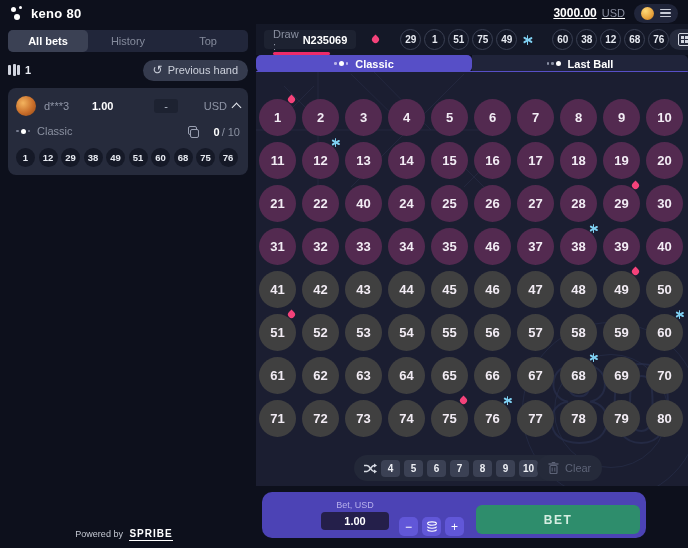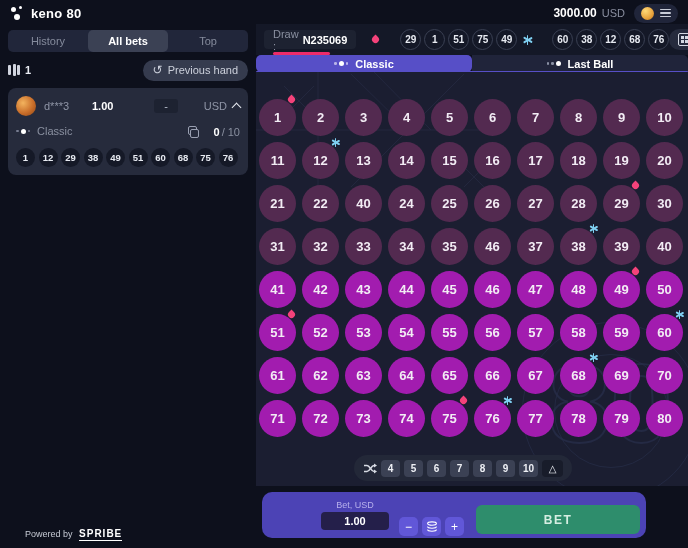--- a/index.html
+++ b/index.html
@@ -7,21 +7,21 @@
        font-family:"Liberation Sans",sans-serif;overflow:hidden;color:#fff;}
   
   .header{position:absolute;top:0;left:0;width:688px;height:26px;display:flex;align-items:center;padding:0 10px;box-sizing:border-box;}
   .logo{display:flex;align-items:flex-start;gap:6px;}
   .logo-dots{position:relative;width:15px;height:15px;}
   .logo-dots b{position:absolute;background:#fff;border-radius:50%;}
   .logo-dots b:nth-child(1){width:5px;height:5px;left:1px;top:1px;}
   .logo-dots b:nth-child(2){width:3px;height:3px;left:9px;top:0;}
   .logo-dots b:nth-child(3){width:6px;height:6px;left:4px;top:8px;}
   .logo-text{font-size:13px;font-weight:800;letter-spacing:.3px;}
-  .hdr-right{margin-left:auto;display:flex;align-items:center;gap:5px;}
+  .hdr-right{margin-left:auto;display:flex;align-items:center;gap:5px;text-decoration:underline;}
   .balance-amt{font-size:12px;font-weight:700;}
   .balance-cur{font-size:11px;color:#8a8fa0;}
   .hdr-pill{display:flex;align-items:center;gap:6px;background:#20253a;border-radius:10px;height:19px;padding:0 7px;margin-left:4px;}
   .coin{width:13px;height:13px;border-radius:50%;background:radial-gradient(circle at 35% 30%,#ffd977,#e8a33d 60%,#b87218);}
   .burger{display:flex;flex-direction:column;gap:2px;}
   .burger i{display:block;width:11px;height:1.6px;background:#c8ccd8;border-radius:1px;}
   
   .sidebar{position:absolute;left:8px;top:30px;width:240px;}
   .side-tabs{display:flex;background:#21263a;border-radius:5px;height:22px;align-items:center;}
   .side-tab{flex:1;text-align:center;font-size:11px;color:#858b9c;height:22px;line-height:22px;border-radius:5px;cursor:pointer;}
@@ -49,21 +49,21 @@
   .mode-label{font-size:11px;color:#8a90a0;}
   .hits-group{margin-left:auto;display:flex;align-items:center;gap:17px;}
   .copy-ic{position:relative;width:9px;height:10px;}
   .copy-ic i{position:absolute;width:7px;height:7px;border:1.2px solid #9aa0b2;border-radius:2px;background:#262b3c;}
   .copy-ic i:nth-child(1){left:0;top:0;}
   .copy-ic i:nth-child(2){left:2.5px;top:2.5px;}
   .hits{font-size:11px;font-weight:700;color:#fff;}
   .hits-total{font-size:11px;color:#8a90a0;margin-left:2px;}
   .chips-row{display:flex;gap:3.5px;margin-top:7px;}
   .chip{width:19px;height:19px;border-radius:50%;background:#151927;color:#e8ebf2;font-size:9.5px;font-weight:700;display:flex;align-items:center;justify-content:center;}
-  .powered{position:absolute;left:25px;top:528px;width:240px;text-align:left;font-size:9px;color:#c6cad4;}
+  .powered{position:absolute;left:4px;top:528px;width:240px;text-align:center;font-size:9px;color:#c6cad4;}
   .brand{font-weight:800;font-size:10px;color:#fff;letter-spacing:1px;border-bottom:1.5px solid #fff;padding-bottom:1px;margin-left:4px;}
   
   .rpanel{position:absolute;left:256px;top:24px;width:432px;height:524px;}
   .drawbar{position:absolute;top:0;left:0;width:432px;height:31px;background:#141827;display:flex;align-items:center;padding:0 8px;box-sizing:border-box;}
   .draw-pill{position:relative;background:#1d2231;border-radius:4px;height:19px;display:flex;align-items:center;padding:0 9px;gap:4px;}
   .draw-label{font-size:11px;color:#8a90a0;}
   .draw-num{font-size:11px;font-weight:800;color:#fff;}
   .draw-underline{position:absolute;left:9px;bottom:-6px;width:57px;height:3px;background:#ee2b6a;border-radius:2px;}
   .draw-seq{display:flex;align-items:center;gap:3px;margin-left:14px;}
   .drawball{width:21px;height:21px;border-radius:50%;border:1px solid #3a4053;box-sizing:border-box;color:#e8ebf2;font-size:10px;font-weight:700;display:flex;align-items:center;justify-content:center;}
@@ -87,21 +87,21 @@
   .board{position:absolute;top:48px;left:0;width:432px;height:414px;background:#1b1e31;overflow:hidden;}
   .deco{position:absolute;left:0;top:0;}
   .watermark{position:absolute;left:354px;top:338px;width:0;height:0;}
   .wm-circle{position:absolute;border:1.5px solid #272d49;border-radius:50%;opacity:.7;}
   .wm-c1{width:176px;height:176px;left:-88px;top:-88px;}
   .wm-c2{width:112px;height:112px;left:-56px;top:-56px;}
   .wm-text{position:absolute;left:-62px;top:-62px;font-size:112px;font-weight:800;color:transparent;-webkit-text-stroke:2px #272d49;line-height:1;opacity:.8;}
   .keno-grid{position:absolute;left:3px;top:27px;display:grid;grid-template-columns:repeat(10,37px);grid-auto-rows:37px;gap:6px;}
   .ball{position:relative;border-radius:50%;display:flex;align-items:center;justify-content:center;font-size:13px;font-weight:700;color:#f2ecf4;cursor:pointer;}
   .ball.p{background:#532a50;}
-  .ball.i{background:#a21caf;}
+  .ball.i{background:#404040;}
   .mark-flame{position:absolute;top:-3px;right:1px;width:7px;height:7px;background:#f4427a;border-radius:0 50% 50% 50%;transform:rotate(45deg);}
   .mark-star{position:absolute;top:-4px;right:-1px;width:9px;height:9px;}
   .mark-star i{position:absolute;left:3.8px;top:0;width:1.6px;height:9px;background:#7fd0f2;border-radius:1px;}
   .mark-star i:nth-child(2){transform:rotate(60deg);}
   .mark-star i:nth-child(3){transform:rotate(-60deg);}
   
   .quickpick{position:absolute;left:98px;bottom:5px;display:flex;align-items:center;gap:4px;background:#232838;border-radius:13px;height:26px;padding:0 9px;}
   .qp-btn{width:19px;height:17px;background:#3b4154;border-radius:4px;color:#eef0f5;font-size:10px;font-weight:700;display:flex;align-items:center;justify-content:center;cursor:pointer;}
   .qp-tri{width:21px;height:17px;background:#181c2a;border-radius:4px;color:#e8ebf2;font-size:10px;display:flex;align-items:center;justify-content:center;cursor:pointer;}
   .clear-btn{position:absolute;left:281px;bottom:5px;display:flex;align-items:center;gap:6px;background:#252a3a;border-radius:13px;height:26px;padding:0 11px;font-size:11px;color:#5d6377;cursor:pointer;}
@@ -136,22 +136,22 @@
             <i></i>
             <i></i>
             <i></i>
           </span>
       </span>
     </div>
   </div>
 
   <div class="sidebar">
     <div class="side-tabs">
+      <div class="side-tab active">All bets</div>
       <div class="side-tab">History</div>
-      <div class="side-tab active">All bets</div>
       <div class="side-tab">Top</div>
     </div>
     <div class="meta-row">
       <span class="cards-ic">
           <i></i>
           <i></i>
           <i></i>
         </span>
       <span class="bets-count">1</span>
       <span class="prev-hand">
@@ -397,20 +397,30 @@
             <span class="qp-btn">4</span>
             <span class="qp-btn">5</span>
             <span class="qp-btn">6</span>
             <span class="qp-btn">7</span>
             <span class="qp-btn">8</span>
             <span class="qp-btn">9</span>
             <span class="qp-btn">10</span>
           </span>
         <span class="qp-tri">△</span>
       </div>
+      <div class="clear-btn">
+        <svg width="11" height="12" viewBox="0 0 11 12">
+          <rect x="2" y="3.5" width="7" height="8" rx="1" fill="none" stroke="#5d6377" stroke-width="1.2"></rect>
+          <line x1="0.5" y1="2" x2="10.5" y2="2" stroke="#5d6377" stroke-width="1.4"></line>
+          <line x1="3.8" y1="0.6" x2="7.2" y2="0.6" stroke="#5d6377" stroke-width="1.4"></line>
+          <line x1="4.2" y1="5.5" x2="4.2" y2="9.5" stroke="#5d6377" stroke-width="1"></line>
+          <line x1="6.8" y1="5.5" x2="6.8" y2="9.5" stroke="#5d6377" stroke-width="1"></line>
+        </svg>
+        <span>Clear</span>
+      </div>
     </div>
 
     <div class="betpanel">
       <div class="bet-field">
         <span class="bet-field-label">Bet, USD</span>
         <input class="bet-input" value="1.00" style="">
       </div>
       <span class="step-btn">−</span>
       <span class="step-btn">
         <svg width="12" height="12" viewBox="0 0 12 12">

